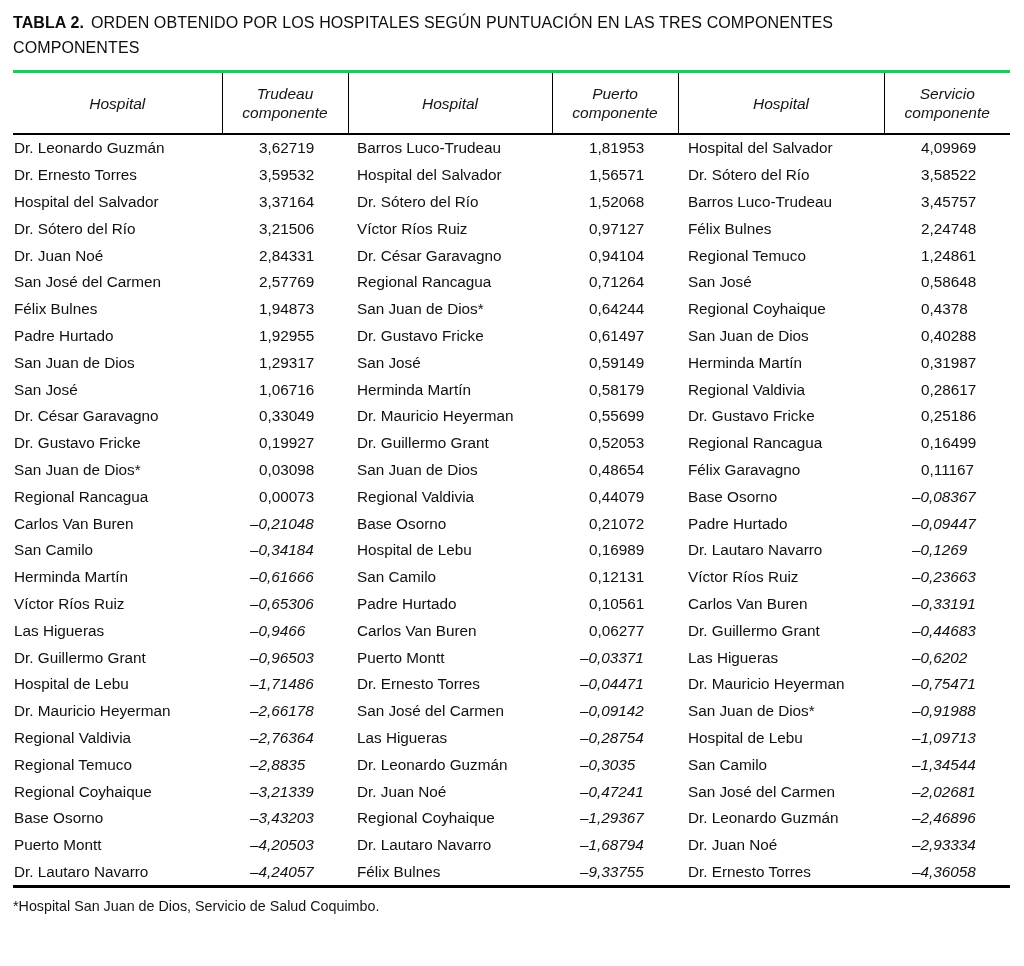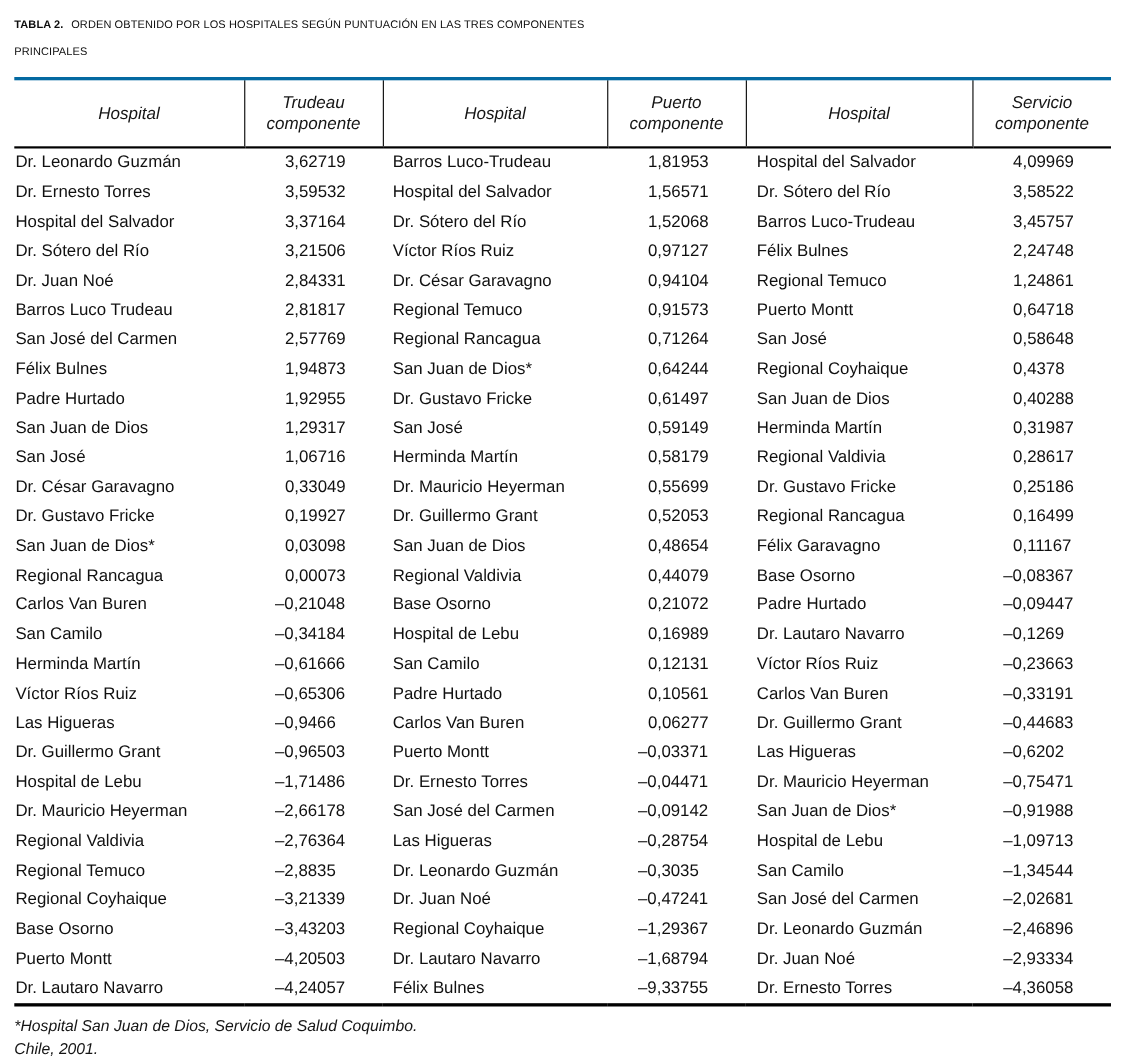--- a/index.html
+++ b/index.html
@@ -10,35 +10,35 @@
     height: 966px;
     font-family: "Liberation Sans", "DejaVu Sans", sans-serif;
     color: #101010;
     -webkit-font-smoothing: antialiased;
   }
   .page {
     padding: 8px 14px 0 13px;
     box-sizing: border-box;
   }
   .table-title {
-    font-size: 10px;
+    font-size: 16px;
     line-height: 25px;
     letter-spacing: 0.1px;
     margin: 2px 0 10px 0;
     color: #0d0d0d;
   }
   .table-title .title-label {
     font-weight: bold;
     margin-right: 7px;
   }
   table.main-table {
     border-collapse: collapse;
     table-layout: fixed;
     width: 997px;
-    border-top: 3px solid #0369a1;
+    border-top: 3px solid #22c55e;
     border-bottom: 3px solid #000;
   }
   col.c-name1  { width: 209px; }
   col.c-score1 { width: 126px; }
   col.c-name2  { width: 204px; }
   col.c-score2 { width: 126px; }
   col.c-name3  { width: 206px; }
   col.c-score3 { width: 126px; }
   thead th {
     font-style: italic;
@@ -61,37 +61,36 @@
     padding: 0;
     white-space: nowrap;
     overflow: hidden;
     vertical-align: middle;
     color: #101010;
   }
   tbody td.c0 { padding-left: 1px;  }
   tbody td.c2 { padding-left: 9px;  }
   tbody td.c4 { padding-left: 10px; }
   tbody td.num       { padding-left: 37px; }
-  tbody td.num.neg   { padding-left: 28px; }
+  tbody td.num.neg   { padding-left: 28px; font-style: italic; }
   .footnotes {
     margin-top: 8px;
     font-size: 14.3px;
     line-height: 21px;
     color: #151515;
-    font-style: italic;
   }
 </style>
 </head>
 <body>
 
 <div class="page">
 
   <div class="table-title">
     <span class="title-label">TABLA 2.</span><span>ORDEN OBTENIDO POR LOS HOSPITALES SEGÚN PUNTUACIÓN EN LAS TRES COMPONENTES</span><br>
-    <span>PRINCIPALES</span>
+    <span>COMPONENTES</span>
   </div>
 
   <table class="main-table">
     <colgroup>
       <col class="c-name1">
         <col class="c-score1">
       <col class="c-name2">
         <col class="c-score2">
       <col class="c-name3">
         <col class="c-score3">
@@ -141,28 +140,20 @@
         </tr>
         <tr>
           <td class="name c0">Dr. Juan Noé</td>
           <td class="num c1">2,84331</td>
           <td class="name c2">Dr. César Garavagno</td>
           <td class="num c3">0,94104</td>
           <td class="name c4">Regional Temuco</td>
           <td class="num c5">1,24861</td>
         </tr>
         <tr>
-          <td class="name c0">Barros Luco Trudeau</td>
-          <td class="num c1">2,81817</td>
-          <td class="name c2">Regional Temuco</td>
-          <td class="num c3">0,91573</td>
-          <td class="name c4">Puerto Montt</td>
-          <td class="num c5">0,64718</td>
-        </tr>
-        <tr>
           <td class="name c0">San José del Carmen</td>
           <td class="num c1">2,57769</td>
           <td class="name c2">Regional Rancagua</td>
           <td class="num c3">0,71264</td>
           <td class="name c4">San José</td>
           <td class="num c5">0,58648</td>
         </tr>
         <tr>
           <td class="name c0">Félix Bulnes</td>
           <td class="num c1">1,94873</td>
@@ -337,16 +328,15 @@
           <td class="name c2">Félix Bulnes</td>
           <td class="num c3 neg">–9,33755</td>
           <td class="name c4">Dr. Ernesto Torres</td>
           <td class="num c5 neg">–4,36058</td>
         </tr>
       </tbody>
   </table>
 
   <div class="footnotes">
     <div>*Hospital San Juan de Dios, Servicio de Salud Coquimbo.</div>
-    <div>Chile, 2001.</div>
   </div>
 
 </div>
 
 </body></html>

